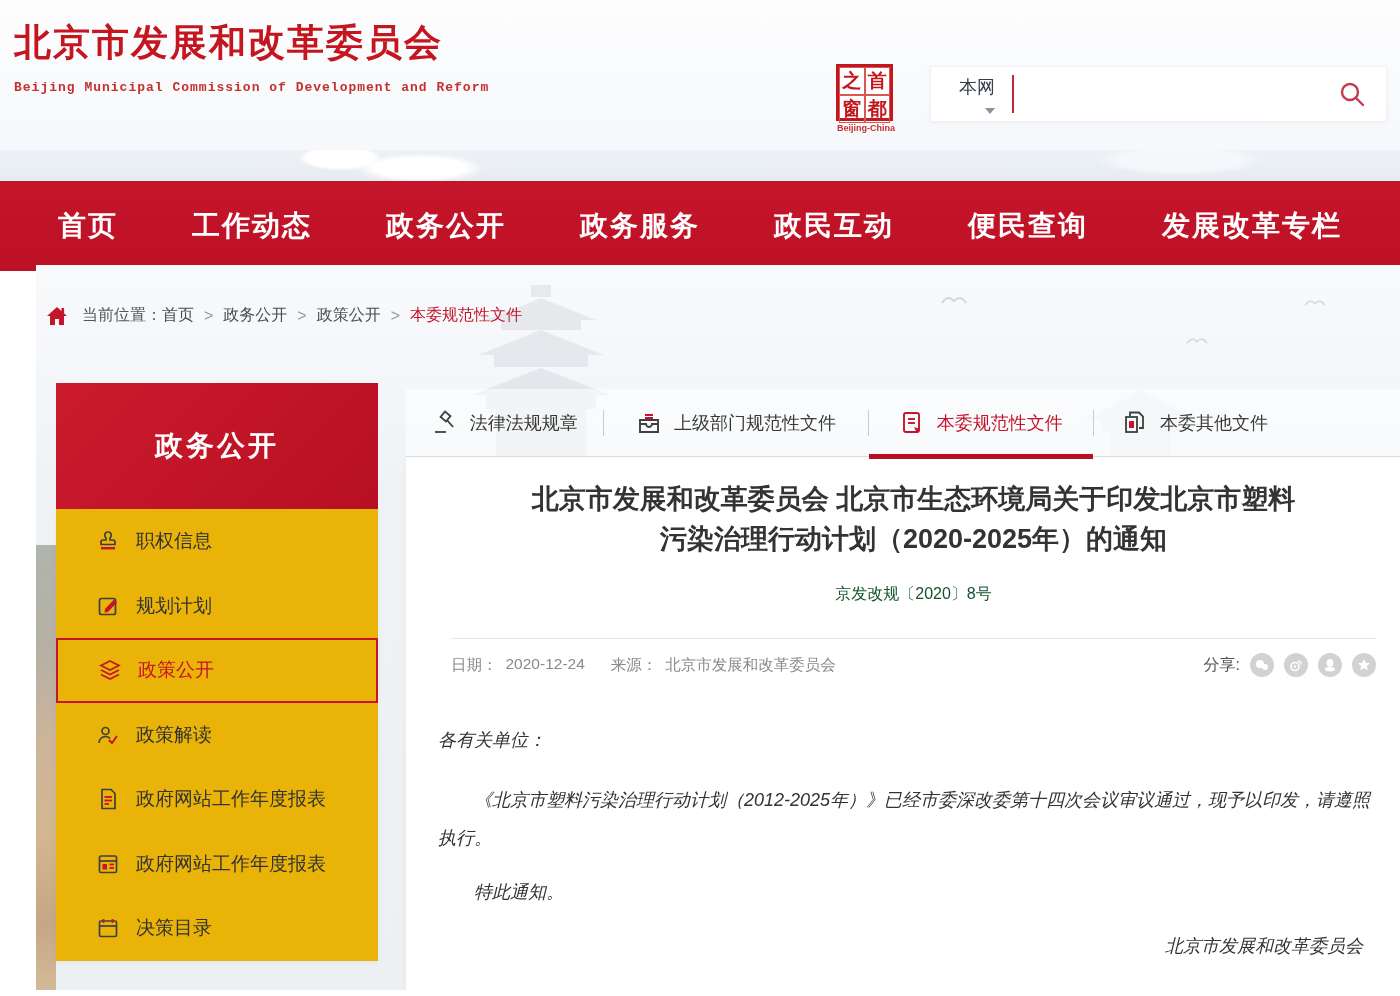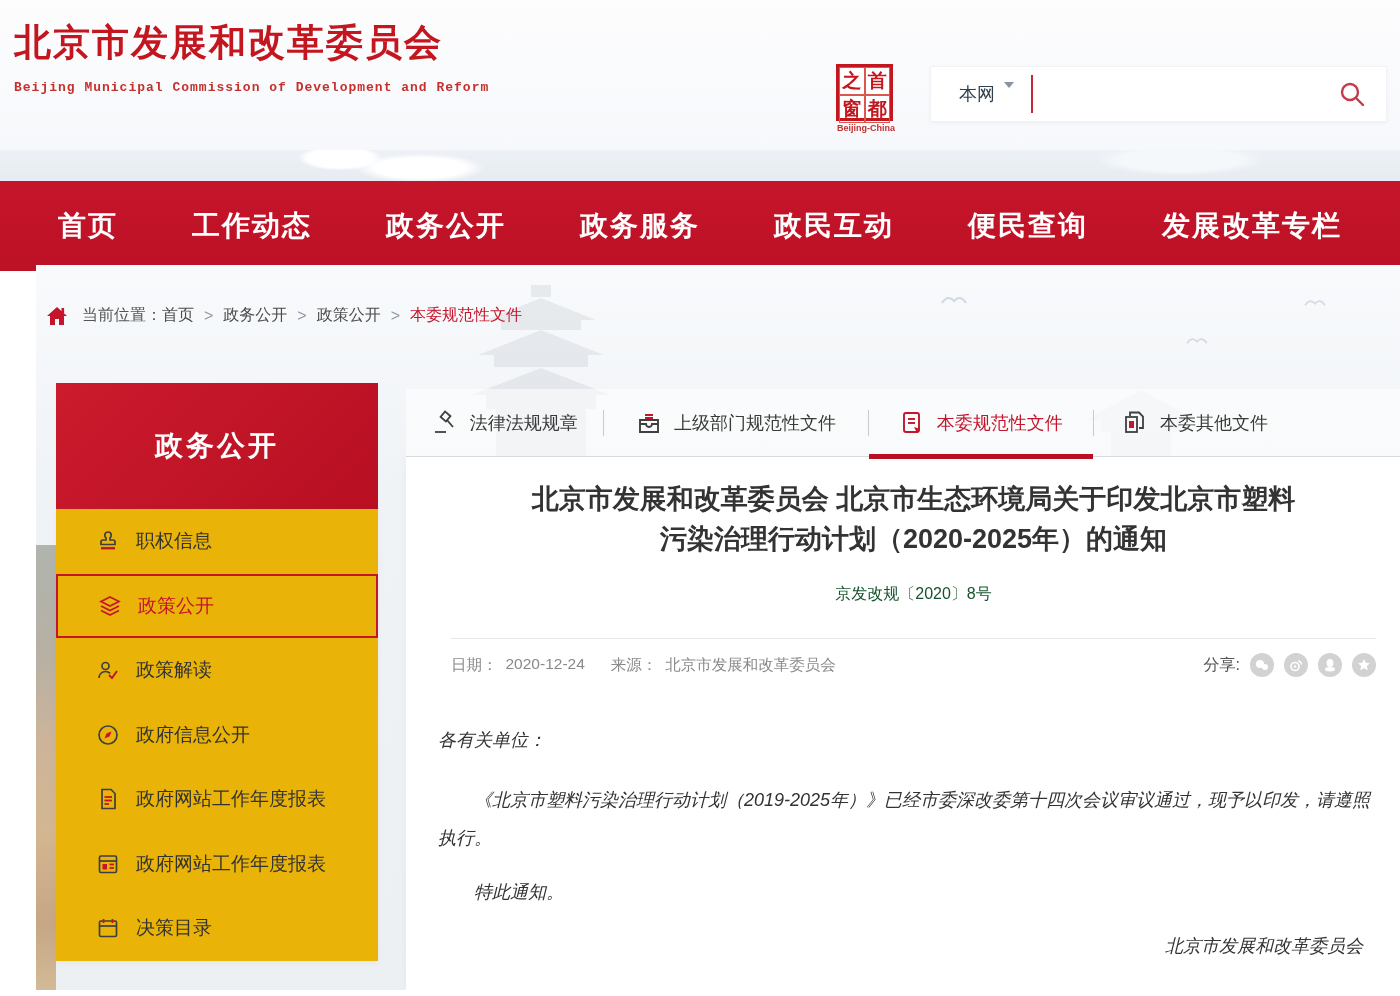--- a/index.html
+++ b/index.html
@@ -28,21 +28,21 @@
   .seal-wrap { position:absolute; left:836px; top:64px; width:60px; text-align:center; }
   .seal { width:57px; height:57px; border:3px solid #c3161f; display:grid;
     grid-template-columns:1fr 1fr; grid-template-rows:1fr 1fr; background:#fff; }
   .seal span { display:flex; align-items:center; justify-content:center;
     font-size:19px; font-weight:bold; color:#c3161f; border:1px solid #d8574f; }
   .seal-caption { margin-top:2px; font-size:9px; font-weight:bold; color:#c3312f; letter-spacing:0; }
   
   .searchbox { position:absolute; left:930px; top:66px; width:457px; height:56px; background:#fff;
     border:1px solid #f0f2f5; box-shadow:0 1px 3px rgba(120,130,145,.08);
     display:flex; align-items:center; }
-  .scope { margin-left:28px; font-size:18px; color:#33404e; display:flex; align-items:flex-start; gap:9px; cursor:pointer; }
+  .scope { margin-left:28px; font-size:18px; color:#33404e; display:flex; align-items:flex-end; gap:9px; cursor:pointer;flex-direction:column; }
   .tri-down { width:0; height:0; border-left:5px solid transparent; border-right:5px solid transparent; border-top:6px solid #8a939d; }
   .cursor-line { width:2px; height:38px; background:#c3273a; margin-left:17px; }
   .searchbox input { flex:1; height:40px; border:none; outline:none; font-size:17px; background:transparent; padding:0 10px; }
   .mag { margin-right:20px; cursor:pointer; display:flex; }
   
   .navbar { position:absolute; left:0; top:181px; width:1400px; height:90px;
     background:linear-gradient(180deg,#c5152a 0%,#bd1126 100%);
     display:flex; align-items:center; justify-content:space-between; padding:0 58px; }
   .navbar a { color:#fff; font-size:28px; font-weight:bold; letter-spacing:2px; text-decoration:none; cursor:pointer; }
   
@@ -205,48 +205,48 @@
     <div class="sidebar-list">
       <div class="side-item">
         <span class="ic">
             <svg width="24" height="24" viewBox="0 0 24 24">
               <path d="M12 3a3.2 3.2 0 0 0-3.2 3.2c0 1.7 1.2 2.7 1.2 2.7V11H7a2 2 0 0 0-2 2v2.5h14V13a2 2 0 0 0-2-2h-3V8.9s1.2-1 1.2-2.7A3.2 3.2 0 0 0 12 3z" fill="none" stroke="#3f3f3f" stroke-width="1.7"></path>
               <rect x="5" y="18" width="14" height="2.4" fill="#c3152b"></rect>
             </svg>
           </span>
         <span>职权信息</span>
       </div>
+      <div class="side-item">
+        <span class="ic">
+            <svg width="24" height="24" viewBox="0 0 24 24">
+              <rect x="3.5" y="4.5" width="16" height="16" rx="2" fill="none" stroke="#3f3f3f" stroke-width="1.7"></rect>
+              <path d="M9 15 L18 5.5 L21 8.5 L12 18 L8.5 18.5 Z" fill="#c3152b"></path>
+            </svg>
+          </span>
+        <span>规划计划</span>
+      </div>
       <div class="side-item active">
         <span class="ic">
             <svg width="24" height="24" viewBox="0 0 24 24">
               <path d="M12 3 L21 7.5 L12 12 L3 7.5 Z" fill="none" stroke="#c3152b" stroke-width="1.7"></path>
               <path d="M3 12 L12 16.5 L21 12" fill="none" stroke="#c3152b" stroke-width="1.7"></path>
               <path d="M3 16.5 L12 21 L21 16.5" fill="none" stroke="#c3152b" stroke-width="1.7"></path>
             </svg>
           </span>
         <span>政策公开</span>
       </div>
       <div class="side-item">
         <span class="ic">
             <svg width="24" height="24" viewBox="0 0 24 24">
               <circle cx="9.5" cy="8" r="3.5" fill="none" stroke="#3f3f3f" stroke-width="1.7"></circle>
               <path d="M3 20 c0-4 3-6.5 6.5-6.5 2 0 3.5.7 4.6 1.8" fill="none" stroke="#3f3f3f" stroke-width="1.7"></path>
               <path d="M13 17 L16 20 L21 13" fill="none" stroke="#c3152b" stroke-width="2"></path>
             </svg>
           </span>
         <span>政策解读</span>
-      </div>
-      <div class="side-item">
-        <span class="ic">
-            <svg width="24" height="24" viewBox="0 0 24 24">
-              <circle cx="12" cy="12" r="9" fill="none" stroke="#3f3f3f" stroke-width="1.7"></circle>
-              <path d="M15.5 8.5 L13.5 13.5 L8.5 15.5 L10.5 10.5 Z" fill="#c3152b"></path>
-            </svg>
-          </span>
-        <span>政府信息公开</span>
       </div>
       <div class="side-item">
         <span class="ic">
             <svg width="24" height="24" viewBox="0 0 24 24">
               <path d="M6 2.5 h9 l4 4 V21.5 H6 Z" fill="none" stroke="#3f3f3f" stroke-width="1.7"></path>
               <line x1="8.5" y1="10" x2="16" y2="10" stroke="#c3152b" stroke-width="1.8"></line>
               <line x1="8.5" y1="13.5" x2="16" y2="13.5" stroke="#c3152b" stroke-width="1.8"></line>
               <line x1="8.5" y1="17" x2="13" y2="17" stroke="#c3152b" stroke-width="1.8"></line>
             </svg>
           </span>
@@ -363,19 +363,19 @@
             </span>
           <span class="share-circle">
               <svg width="14" height="14" viewBox="0 0 14 14">
                 <path d="M7 1 l1.8 3.8 4.2.5 -3.1 2.8 .8 4.1 L7 10.2 3.3 12.2 l.8-4.1 L1 5.3 l4.2-.5 Z" fill="#fff"></path>
               </svg>
             </span>
         </div>
       </div>
       <div class="bodytext">
         <p class="p0">各有关单位：</p>
-        <p class="p1">《北京市塑料污染治理行动计划（2019-2025年）》已经市委深改委第十四次会议审议通过，现予以印发，请遵照执行。</p>
+        <p class="p1">《北京市塑料污染治理行动计划（2012-2025年）》已经市委深改委第十四次会议审议通过，现予以印发，请遵照执行。</p>
         <p class="p2">特此通知。</p>
         <p class="sig">北京市发展和改革委员会</p>
       </div>
     </div>
   </div>
 </div>
 
 </body></html>

